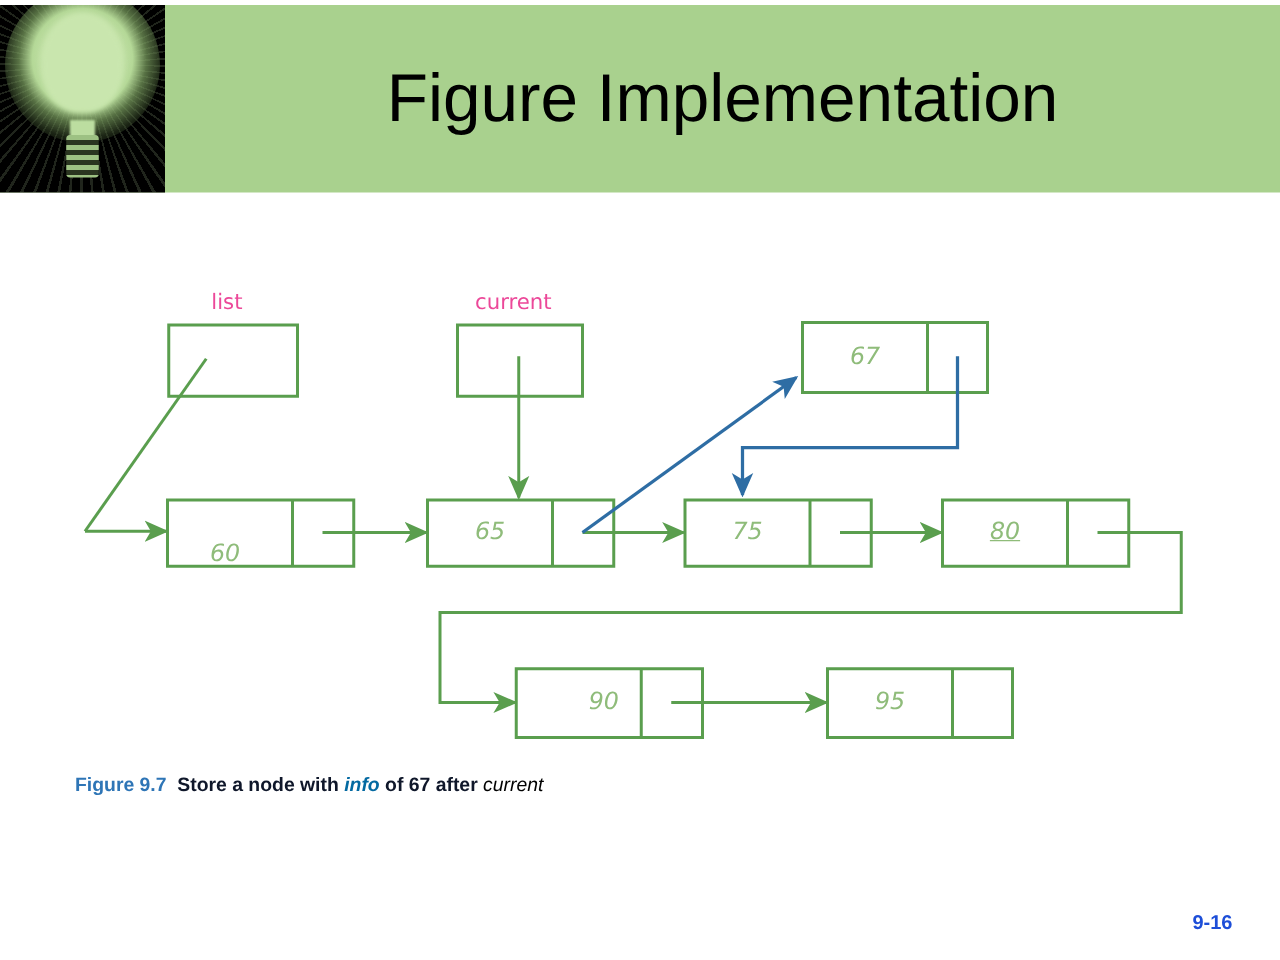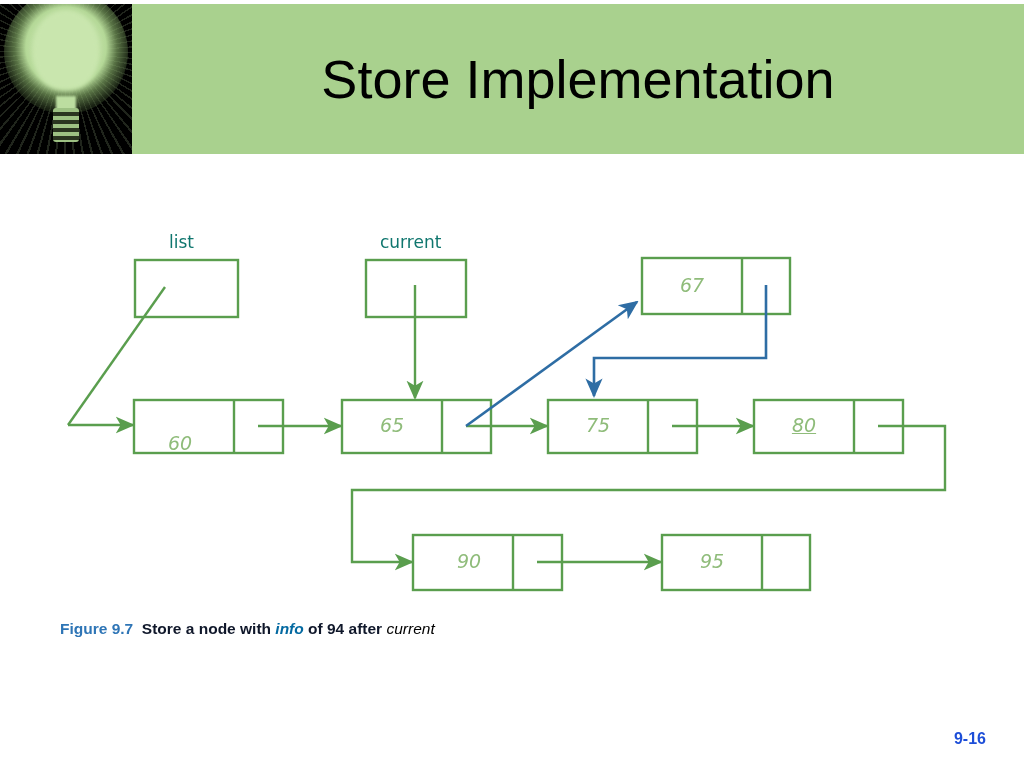--- a/index.html
+++ b/index.html
@@ -115,21 +115,21 @@
     position: absolute;
     left: 0;
     top: 0;
     width: 1024px;
     height: 768px;
   }
   .diag-label {
     position: absolute;
     font-family: "DejaVu Sans", sans-serif;
     font-size: 17px;
-    color: #0f766e;
+    color: #ec4899;
     white-space: nowrap;
   }
   .node-val {
     position: absolute;
     font-family: "DejaVu Sans", sans-serif;
     font-style: italic;
     font-size: 19px;
     color: #8fbc7a;
     white-space: nowrap;
     text-align: center;
@@ -177,21 +177,21 @@
 
 <div id="slide-header">
   <div id="header-band"></div>
   <div id="header-logo">
     <div class="rays"></div>
     <div class="bulb-glow"></div>
     <div class="bulb-body"></div>
     <div class="bulb-neck"></div>
     <div class="bulb-base"></div>
   </div>
-  <div id="header-title">Store Implementation</div>
+  <div id="header-title">Figure Implementation</div>
 </div>
 
 <div id="diagram">
 
   <svg width="1024" height="768" style="position:absolute;left:0;top:0;">
     <defs>
       <marker id="arrow-green" viewBox="0 0 10 10" refX="9" refY="5" markerWidth="8" markerHeight="8" orient="auto-start-reverse">
         <path d="M 0 0.6 L 10 5 L 0 9.4 L 2.6 5 Z" fill="#5a9e4e"></path>
       </marker>
       <marker id="arrow-blue" viewBox="0 0 10 10" refX="9" refY="5" markerWidth="7.5" markerHeight="7.5" orient="auto-start-reverse">
@@ -249,21 +249,21 @@
   </svg>
 
   <div class="diag-label" style="left:169px; top:232px;">list</div>
   <div class="diag-label" style="left:380px; top:232px;">current</div>
 
   <div class="node-val" style="left:134px; top:414px; width:92px;margin-top:18px;">60</div>
   <div class="node-val" style="left:342px; top:414px; width:100px;">65</div>
   <div class="node-val" style="left:642px; top:274px; width:100px;">67</div>
   <div class="node-val" style="left:548px; top:414px; width:100px;">75</div>
   <div class="node-val" style="left:754px; top:414px; width:100px;text-decoration:underline;">80</div>
-  <div class="node-val" style="left:413px; top:550px; width:112px;">90</div>
+  <div class="node-val" style="left:413px; top:550px; width:112px;padding-left:14px;">90</div>
   <div class="node-val" style="left:662px; top:550px; width:100px;font-style:italic;">95</div>
 </div>
 
 <div id="figure-caption">
-  <span class="fig-num">Figure 9.7</span><span class="cap-bold">&nbsp;&nbsp;</span><span class="cap-bold">Store a node with</span><span class="cap-bold">&nbsp;</span><span class="cap-bold-ital">info</span><span class="cap-bold">&nbsp;</span><span class="cap-bold">of 94 after</span><span class="cap-ital">&nbsp;</span><span class="cap-ital">current</span>
+  <span class="fig-num">Figure 9.7</span><span class="cap-bold">&nbsp;&nbsp;</span><span class="cap-bold">Store a node with</span><span class="cap-bold">&nbsp;</span><span class="cap-bold-ital">info</span><span class="cap-bold">&nbsp;</span><span class="cap-bold">of 67 after</span><span class="cap-ital">&nbsp;</span><span class="cap-ital">current</span>
 </div>
 
 <div id="page-number">9-16</div>
 
 </body></html>

